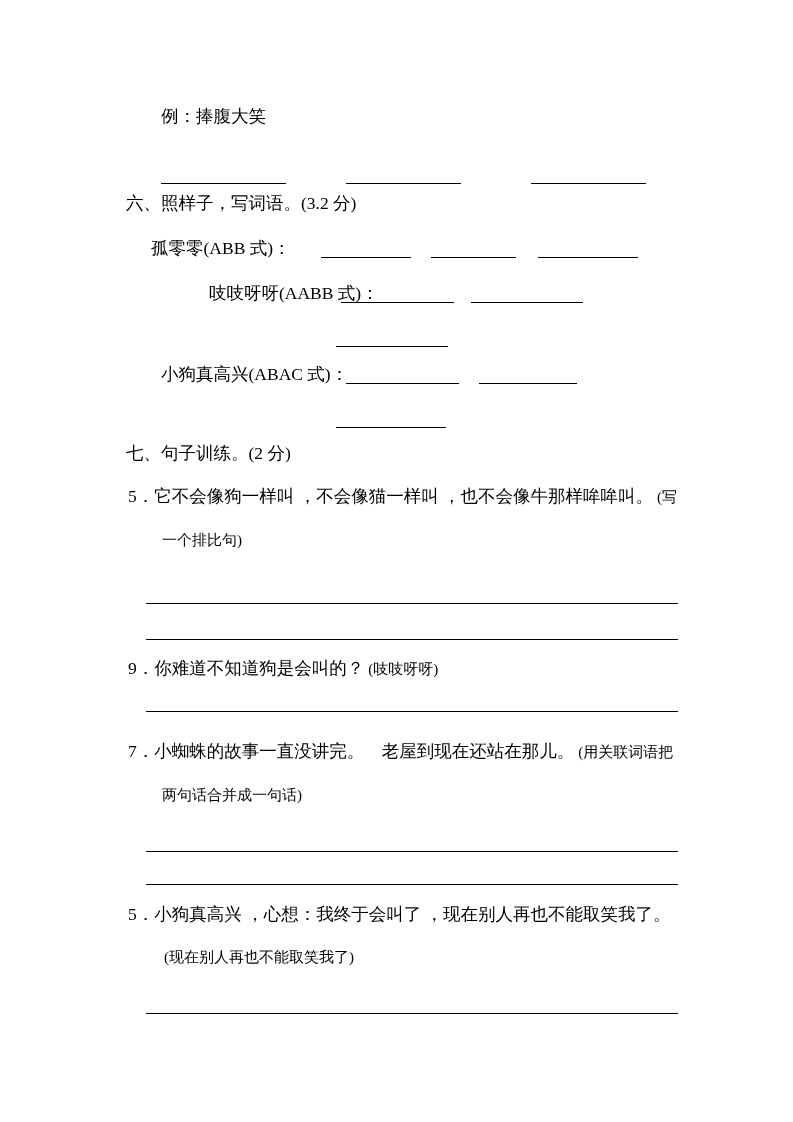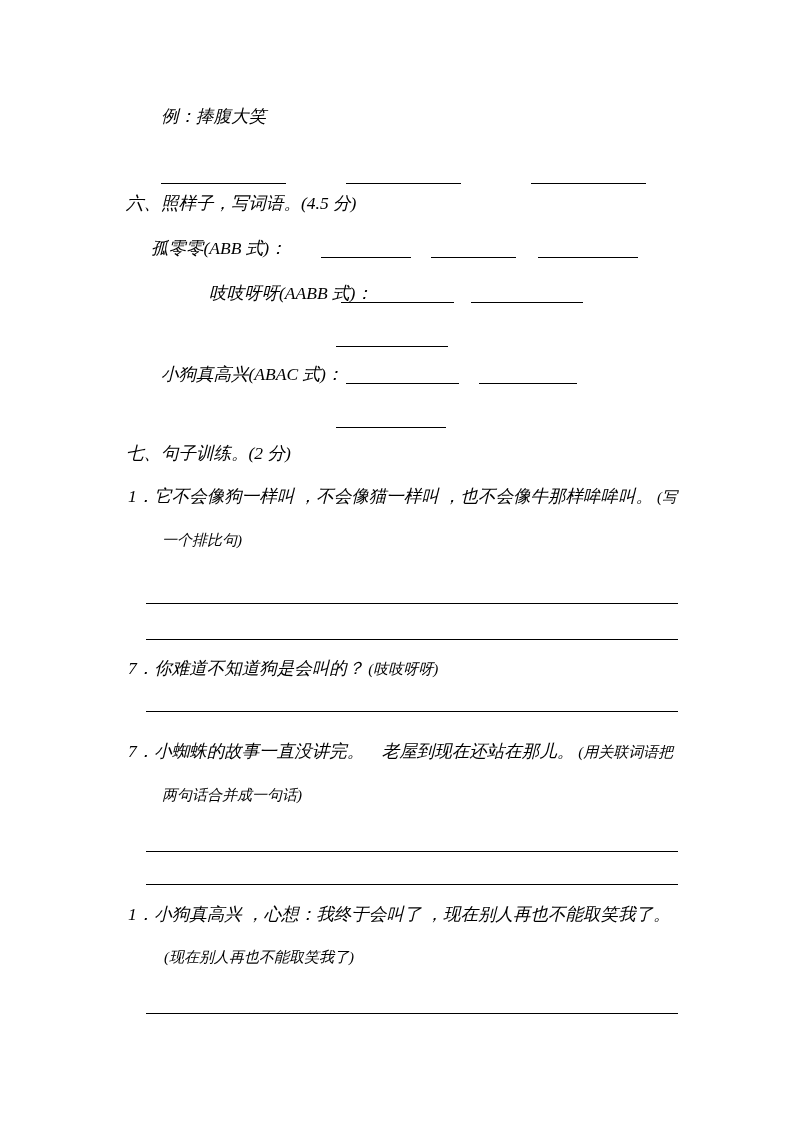--- a/index.html
+++ b/index.html
@@ -1,15 +1,15 @@
 <!DOCTYPE html>
 <html><head>
 <meta charset="utf-8">
 <style>
-  * { margin:2px; padding:0; box-sizing:border-box;font-style:italic; }
+  * { margin:2px; padding:0; box-sizing:border-box; }
   html, body { background:#ffffff; }
   body {
     position:relative;
     width:793px; height:1122px;
     font-family:"Liberation Serif","DejaVu Serif",serif;
     color:#000000;
     overflow:hidden;
   }
   .abs  { position:absolute; }
   .txt  { font-size:17.5px; line-height:22px; white-space:nowrap; }
@@ -29,52 +29,52 @@
 </style>
 </head>
 <body>
 
 <div class="txt abs" style="left:155px; top:99px;">例：捧腹大笑</div>
 
 <div class="blank-line" style="left:155px; top:177px; width:125px;"></div>
 <div class="blank-line" style="left:340px; top:177px; width:115px;"></div>
 <div class="blank-line" style="left:525px; top:177px; width:115px;"></div>
 
-<div class="txt abs" style="left:120px; top:186px;">六、照样子，写词语。(4.5 分)</div>
+<div class="txt abs" style="left:120px; top:186px;">六、照样子，写词语。(3.2 分)</div>
 
 <div class="txt abs" style="left:145px; top:231px;">孤零零(ABB 式)：</div>
 <div class="blank-line" style="left:315px; top:251px; width:90px;"></div>
 <div class="blank-line" style="left:425px; top:251px; width:85px;"></div>
 <div class="blank-line" style="left:532px; top:251px; width:100px;"></div>
 
 <div class="txt abs" style="left:155px; top:276px;padding-left:48px;">吱吱呀呀(AABB 式)：</div>
 <div class="blank-line" style="left:335px; top:296px; width:113px;"></div>
 <div class="blank-line" style="left:465px; top:296px; width:112px;"></div>
 <div class="blank-line" style="left:330px; top:340px; width:112px;"></div>
 
 <div class="txt abs" style="left:155px; top:357px;">小狗真高兴(ABAC 式)：</div>
 <div class="blank-line" style="left:340px; top:377px; width:113px;"></div>
 <div class="blank-line" style="left:473px; top:377px; width:98px;"></div>
 <div class="blank-line" style="left:330px; top:421px; width:110px;"></div>
 
 <div class="txt abs" style="left:120px; top:436px;">七、句子训练。(2 分)</div>
 
 <div class="para abs" style="left:120px; top:469px;">
-  <span>1．它不会像狗一样叫 ，不会像猫一样叫 ，也不会像牛那样哞哞叫。</span><span class="note">(写一个排比句)</span>
+  <span>5．它不会像狗一样叫 ，不会像猫一样叫 ，也不会像牛那样哞哞叫。</span><span class="note">(写一个排比句)</span>
 </div>
 <div class="blank-line" style="left:140px; top:597px; width:532px;"></div>
 <div class="blank-line" style="left:140px; top:633px; width:532px;"></div>
 
 <div class="para abs" style="left:120px; top:641px;">
-  <span>7．你难道不知道狗是会叫的？</span><span class="note">(吱吱呀呀)</span>
+  <span>9．你难道不知道狗是会叫的？</span><span class="note">(吱吱呀呀)</span>
 </div>
 <div class="blank-line" style="left:140px; top:705px; width:532px;"></div>
 
 <div class="para abs" style="left:120px; top:724px;">
   <span>7．小蜘蛛的故事一直没讲完。　老屋到现在还站在那儿。</span><span class="note">(用关联词语把两句话合并成一句话)</span>
 </div>
 <div class="blank-line" style="left:140px; top:845px; width:532px;"></div>
 <div class="blank-line" style="left:140px; top:878px; width:532px;"></div>
 
 <div class="para abs" style="left:120px; top:887px;">
-  <span>1．小狗真高兴 ，心想：我终于会叫了 ，现在别人再也不能取笑我了。</span><span class="note">(现在别人再也不能取笑我了)</span>
+  <span>5．小狗真高兴 ，心想：我终于会叫了 ，现在别人再也不能取笑我了。</span><span class="note">(现在别人再也不能取笑我了)</span>
 </div>
 <div class="blank-line" style="left:140px; top:1007px; width:532px;"></div>
 
 </body></html>

